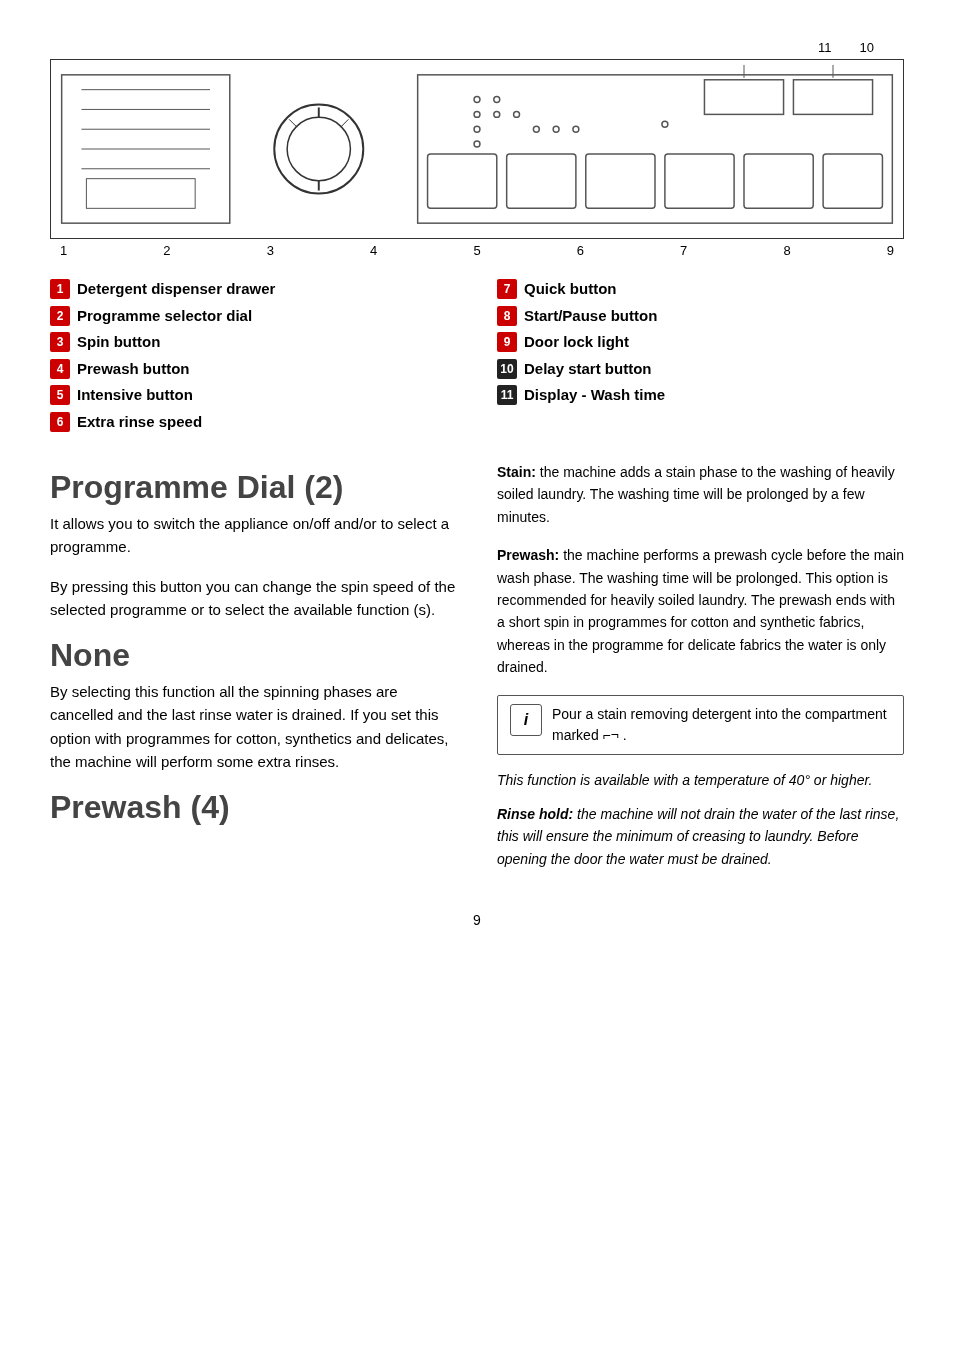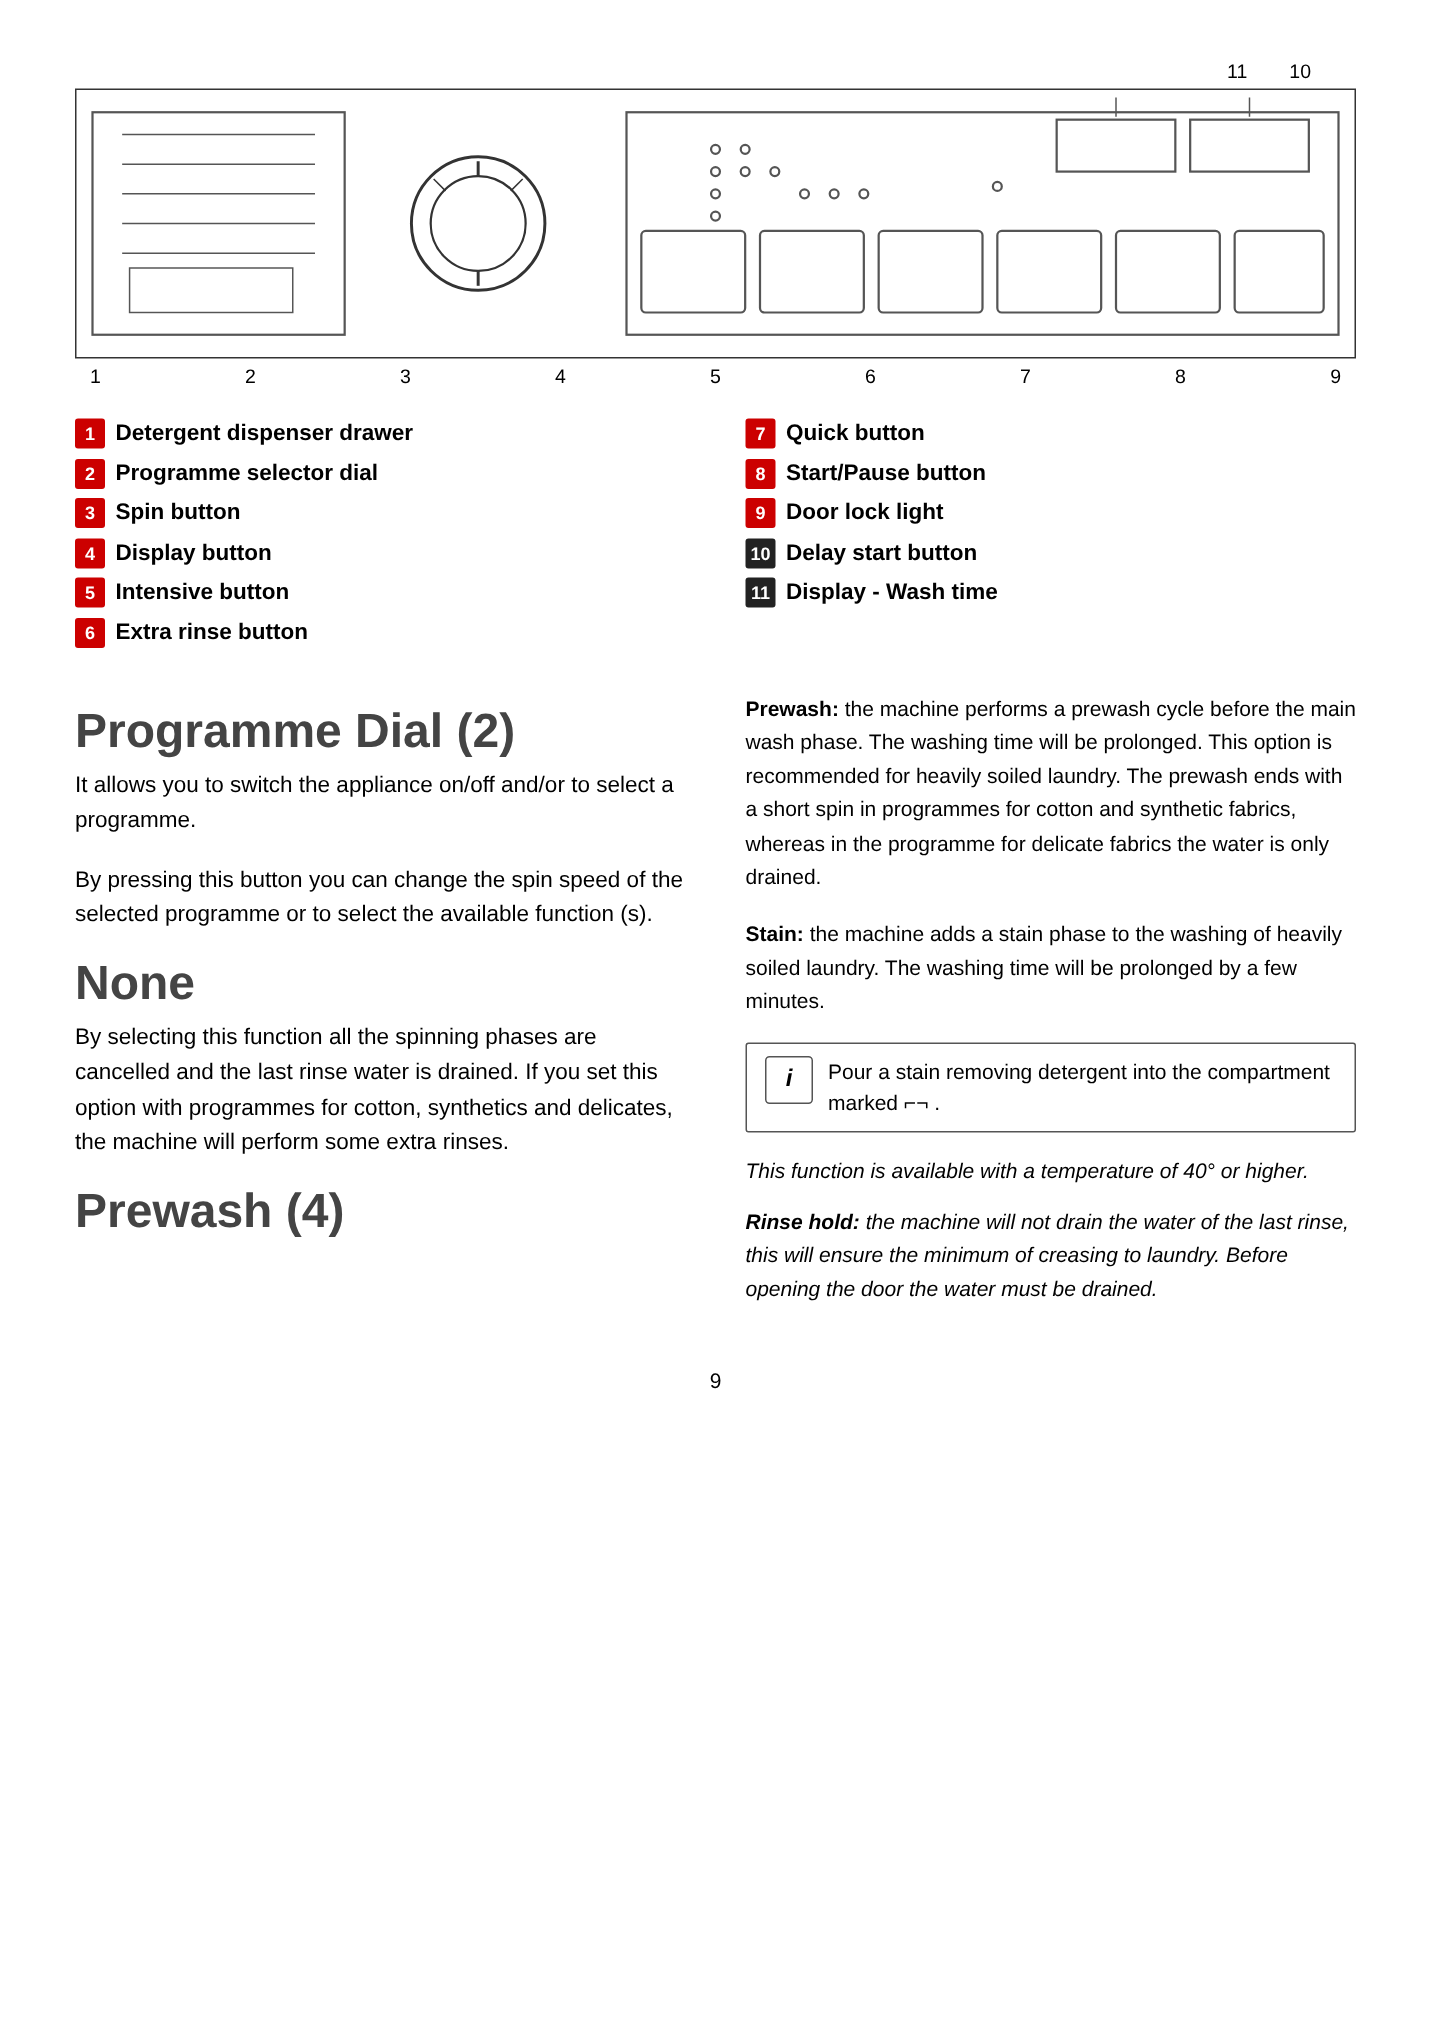--- a/index.html
+++ b/index.html
@@ -266,39 +266,39 @@
     <span class="part-badge">3</span>
     <span>Spin button</span>
   </div>
   <div class="part-item">
     <span class="part-badge">9</span>
     <span>Door lock light</span>
   </div>
 
   <div class="part-item">
     <span class="part-badge">4</span>
-    <span>Display button</span>
+    <span>Prewash button</span>
   </div>
   <div class="part-item">
     <span class="part-badge dark">10</span>
     <span>Delay start button</span>
   </div>
 
   <div class="part-item">
     <span class="part-badge">5</span>
     <span>Intensive button</span>
   </div>
   <div class="part-item">
     <span class="part-badge dark">11</span>
     <span>Display - Wash time</span>
   </div>
 
   <div class="part-item">
     <span class="part-badge">6</span>
-    <span>Extra rinse button</span>
+    <span>Extra rinse speed</span>
   </div>
   <div></div>
 </div>
 
 <div class="main-content">
 
   <div class="left-col">
 
     <div>
       <div class="section-title">Programme Dial (2)</div>
@@ -316,25 +316,25 @@
 
     <div>
       <div class="section-title">Prewash (4)</div>
     </div>
 
   </div>
 
   <div class="right-col">
 
     <div class="section-body">
+      <span class="bold-label">Stain:</span><span> the machine adds a stain phase to the washing of heavily soiled laundry. The washing time will be prolonged by a few minutes.</span>
+    </div>
+
+    <div class="section-body">
       <span class="bold-label">Prewash:</span><span> the machine performs a prewash cycle before the main wash phase. The washing time will be prolonged. This option is recommended for heavily soiled laundry. The prewash ends with a short spin in programmes for cotton and synthetic fabrics, whereas in the programme for delicate fabrics the water is only drained.</span>
-    </div>
-
-    <div class="section-body">
-      <span class="bold-label">Stain:</span><span> the machine adds a stain phase to the washing of heavily soiled laundry. The washing time will be prolonged by a few minutes.</span>
     </div>
 
     <div class="info-box">
       <div class="info-icon">i</div>
       <div class="info-text">
         <span>Pour a stain removing detergent into the compartment marked</span>
         <span> ⌐¬ .</span>
       </div>
     </div>
 

